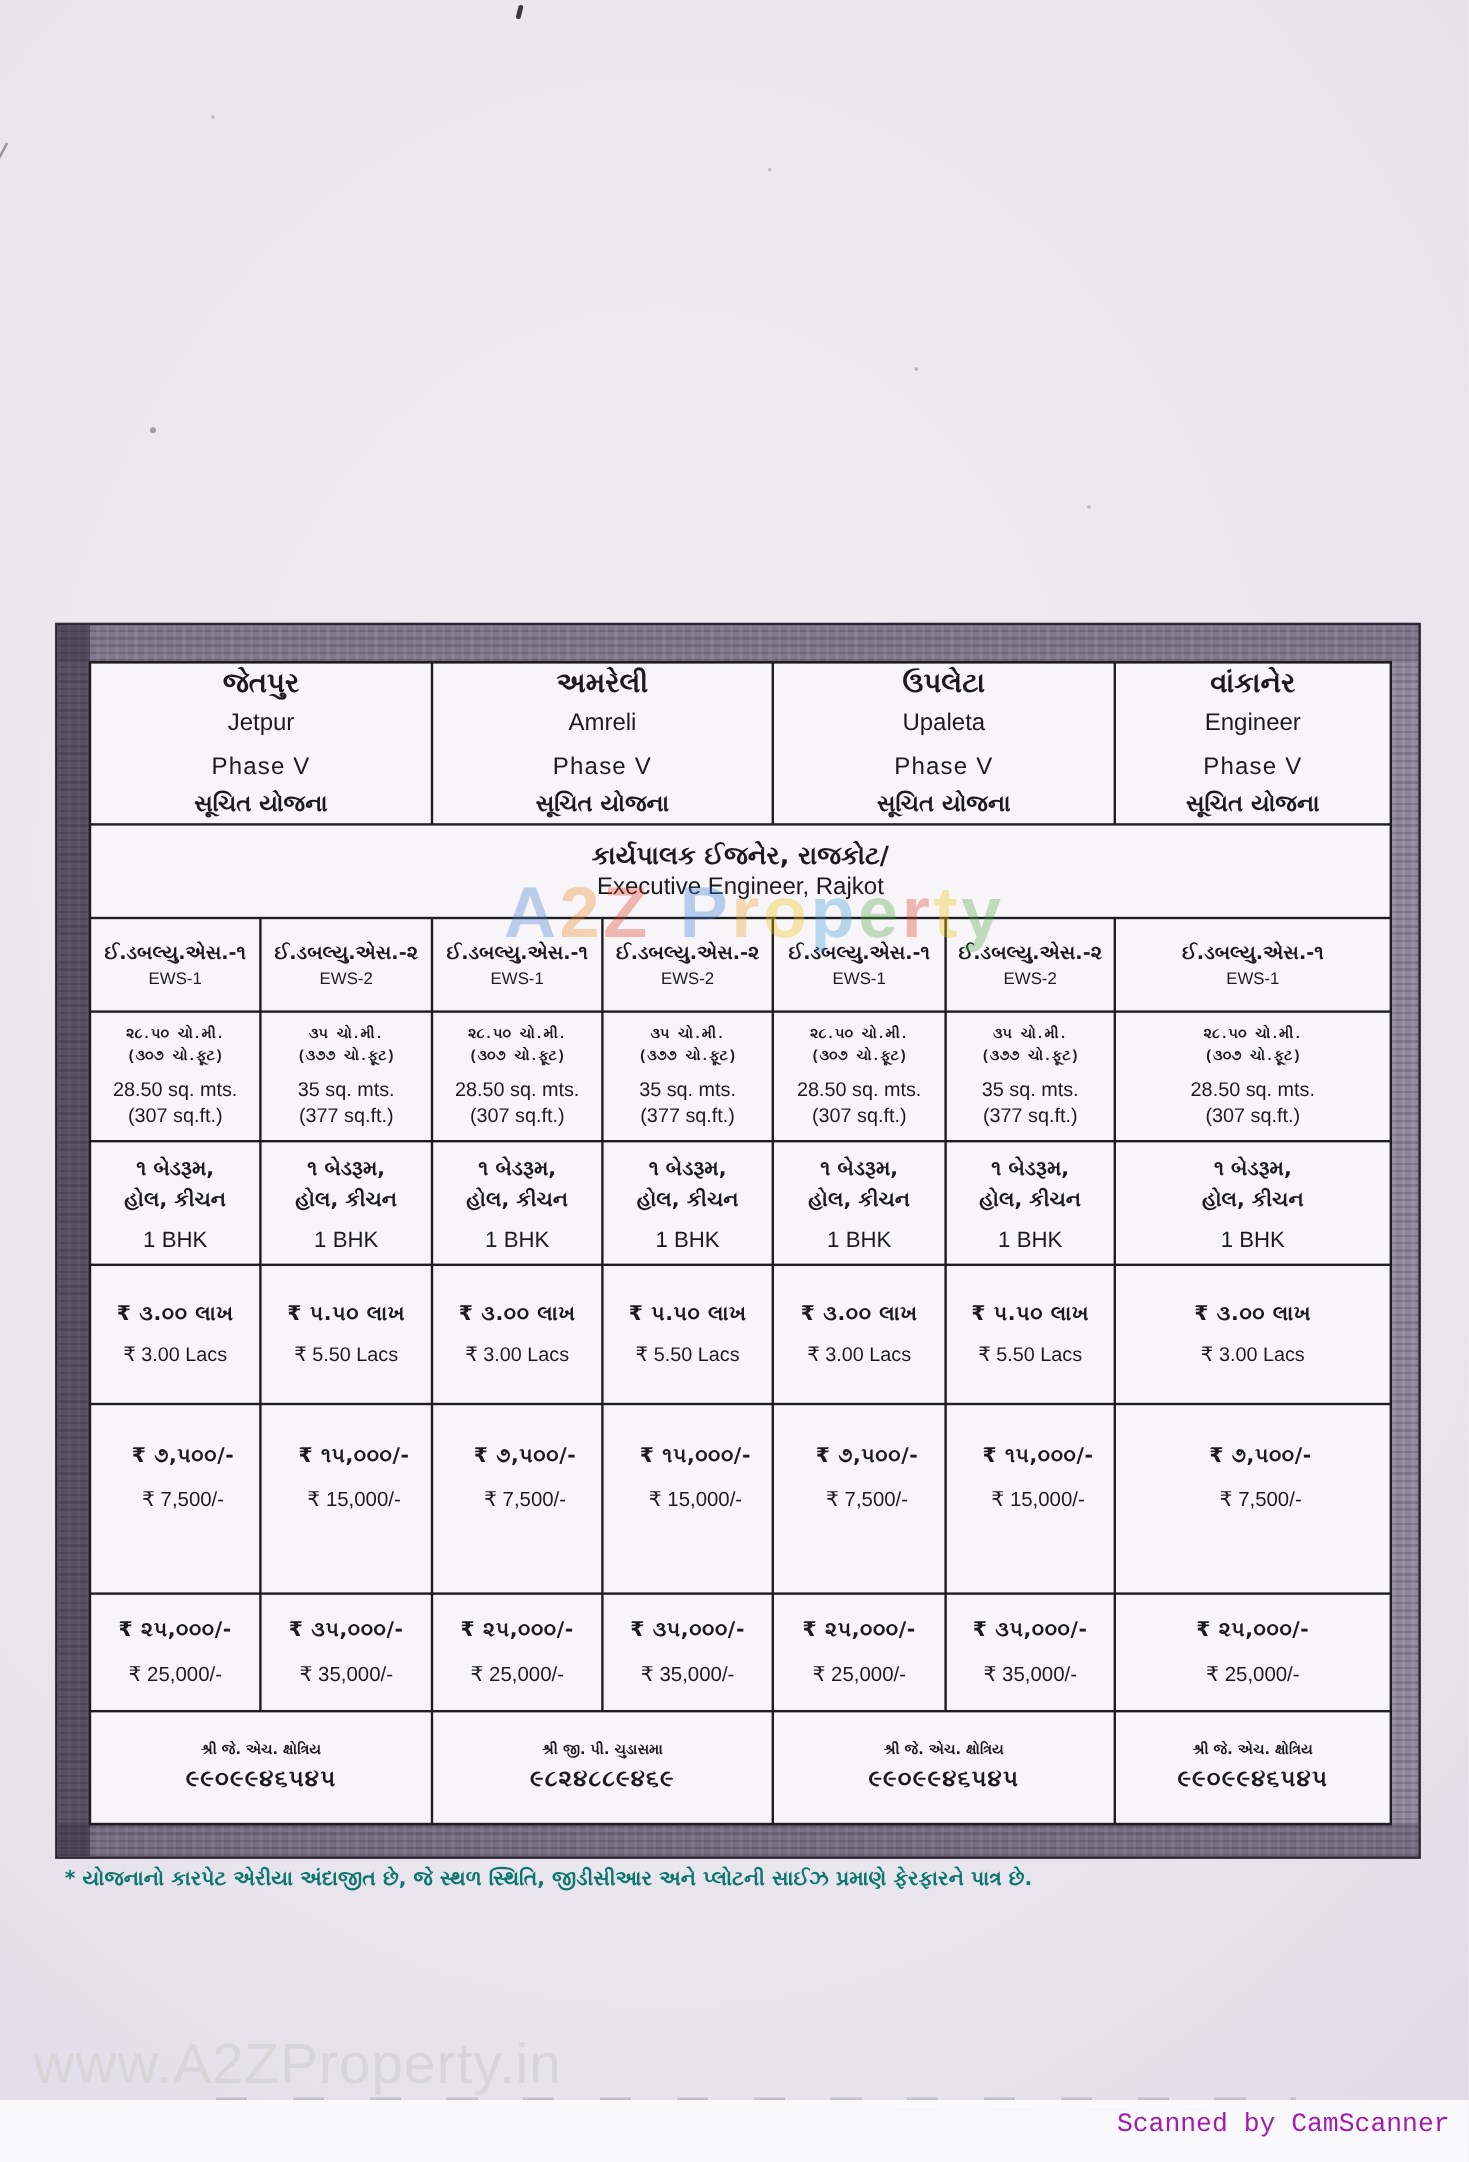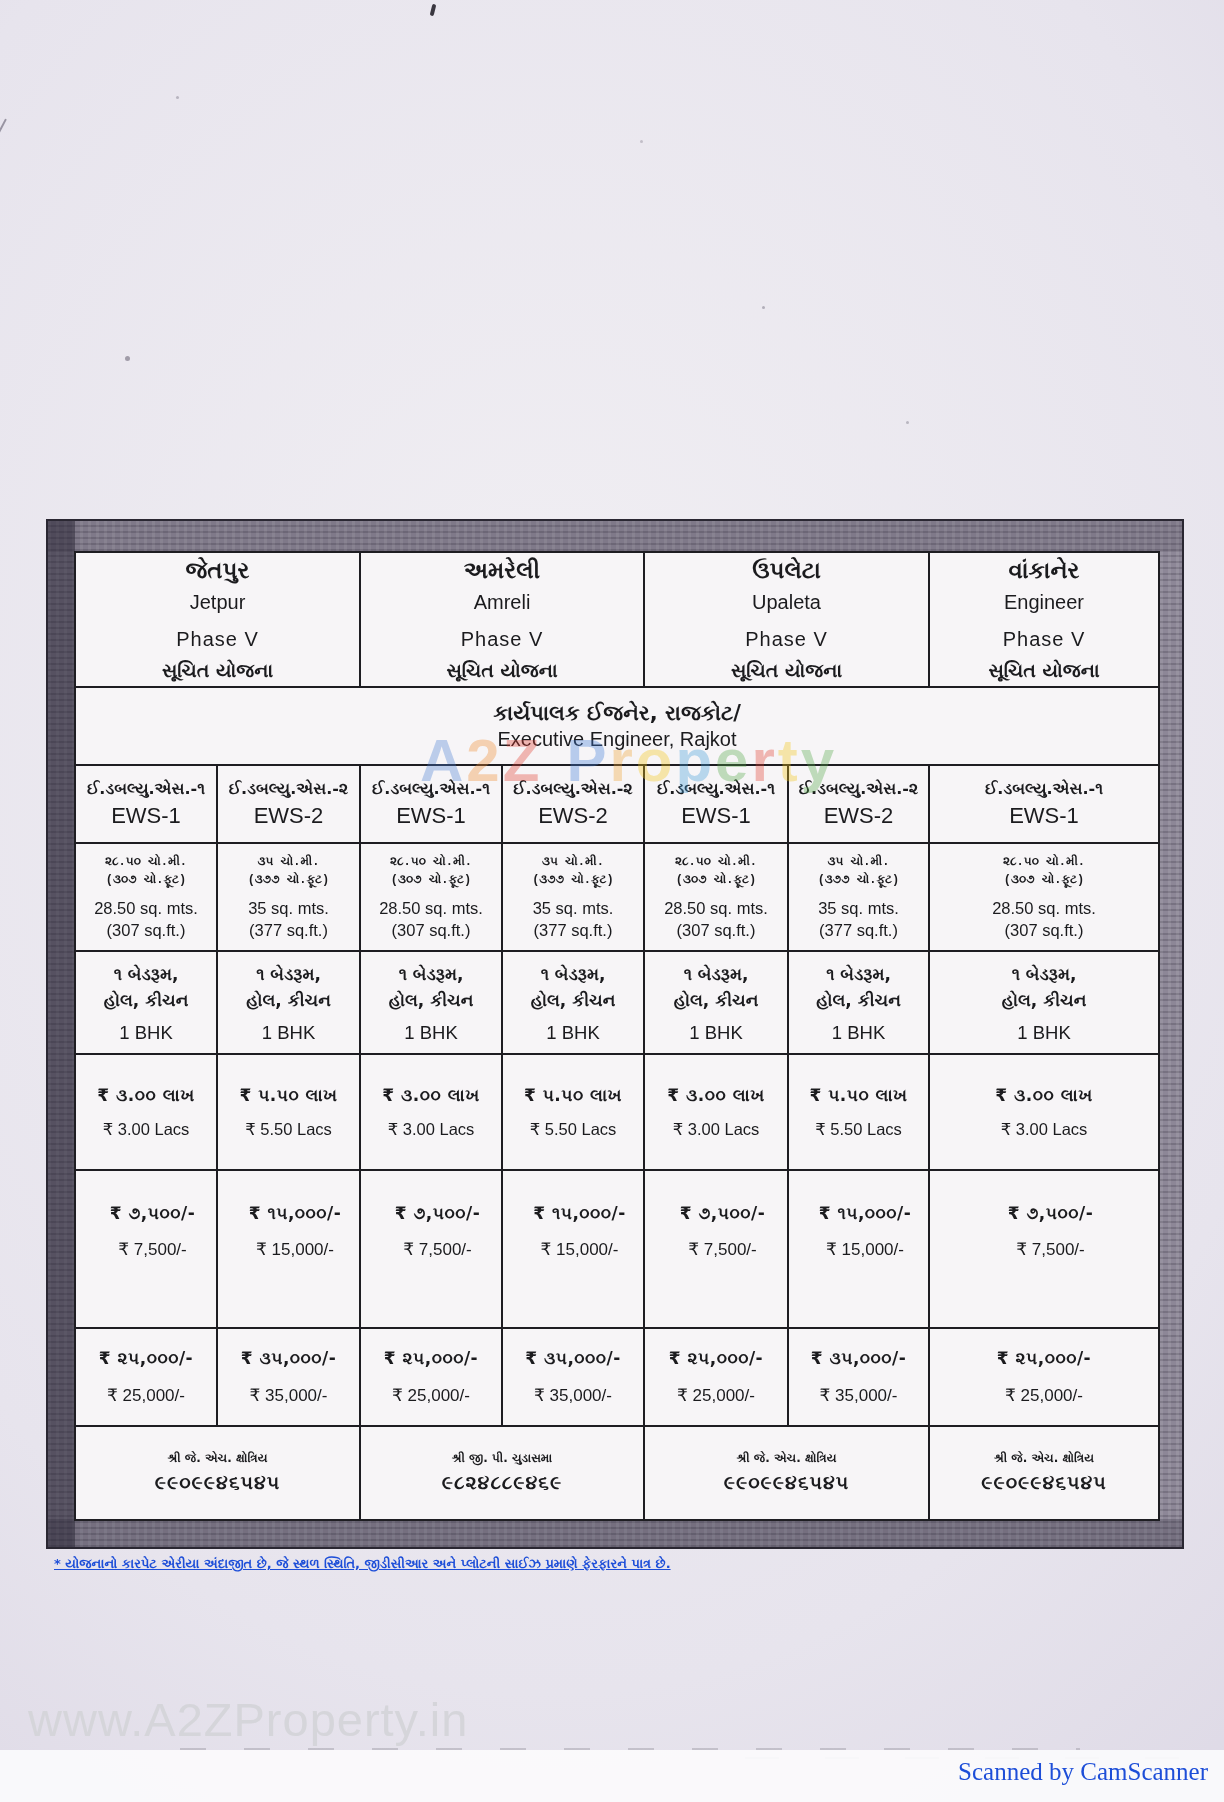--- a/index.html
+++ b/index.html
@@ -42,21 +42,21 @@
   .gu{font-weight:bold;font-family:"DejaVu Sans",sans-serif;}
   .en{font-family:"Liberation Sans","DejaVu Sans",sans-serif;}
 
   .city-gu{font-size:23px;margin-bottom:5px;}
   .city-en{font-size:20px;margin-bottom:12px;}
   .city-phase{font-size:20px;letter-spacing:1px;margin-bottom:7px;}
   .city-scheme{font-size:19px;}
   .exec-gu{font-size:21px;margin-bottom:0;}
   .exec-en{font-size:20px;}
   .u-label-gu{font-size:16px;}
-  .u-label-en{font-size:22px;margin-top:3px;}
+  .u-label-en{font-size:14px;margin-top:3px;}
   .u-size-gu{font-size:12px;line-height:1.5;font-family:Liberation Mono, monospace;}
   .u-size-en{font-size:16.5px;line-height:1.3;margin-top:9px;}
   .u-size-en2{font-size:16.5px;line-height:1.3;}
   .u-bhk-gu{font-size:17px;line-height:1.55;}
   .u-bhk-en{font-size:18.5px;margin-top:7px;}
   .u-price-gu{font-size:17px;letter-spacing:.5px;}
   .u-price-en{font-size:16.5px;margin-top:13px;}
   .u-pay-en{font-size:17px;margin-top:15px;}
   .pay-top{justify-content:flex-start;padding-top:32px;padding-left:13px;}
   .contact-name{font-size:12px;margin-bottom:5px;}
@@ -64,24 +64,24 @@
 
   
   .wm-a2z{position:absolute;left:420px;top:726px;font-size:60px;font-weight:bold;
     font-family:"Liberation Sans","DejaVu Sans",sans-serif;letter-spacing:3px;opacity:.34;white-space:nowrap;}
   .wm-url{position:absolute;left:28px;top:1692px;font-size:47px;color:#d5d5da;
     font-family:"Liberation Sans","DejaVu Sans",sans-serif;letter-spacing:1px;}
   .smudge{position:absolute;left:180px;top:1748px;width:900px;height:2px;
     background:repeating-linear-gradient(90deg, rgba(140,138,148,.38) 0 26px, rgba(0,0,0,0) 26px 64px);}
   .smudge2{position:absolute;left:745px;top:1757px;width:465px;height:2px;
     background:repeating-linear-gradient(90deg, rgba(150,148,158,.3) 0 34px, rgba(0,0,0,0) 34px 80px);}
-  .footnote{position:absolute;left:54px;top:1556px;width:1100px;font-size:13px;font-weight:bold;
-    color:#1d4ed8;font-family:"DejaVu Sans",sans-serif;text-decoration:underline;}
-  .cam-credit{position:absolute;right:16px;top:1758px;font-size:25px;color:#1d4ed8;
-    font-family:Liberation Serif, serif;}
+  .footnote{position:absolute;left:54px;top:1556px;width:1100px;font-size:17px;font-weight:bold;
+    color:#0f766e;font-family:"DejaVu Sans",sans-serif;}
+  .cam-credit{position:absolute;right:16px;top:1758px;font-size:22px;color:#a21caf;
+    font-family:Liberation Mono, monospace;}
 </style>
 </head>
 <body>
 
 <div class="page">
 
   <div class="fold-mark"></div>
   <div class="tick-mark"></div>
   <div class="specks"></div>
 

